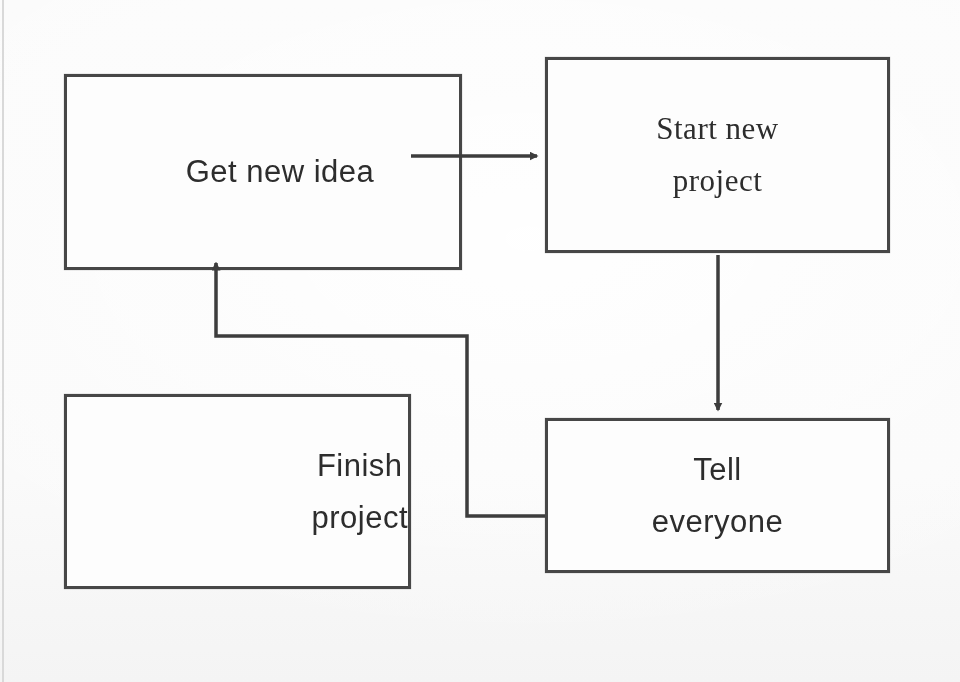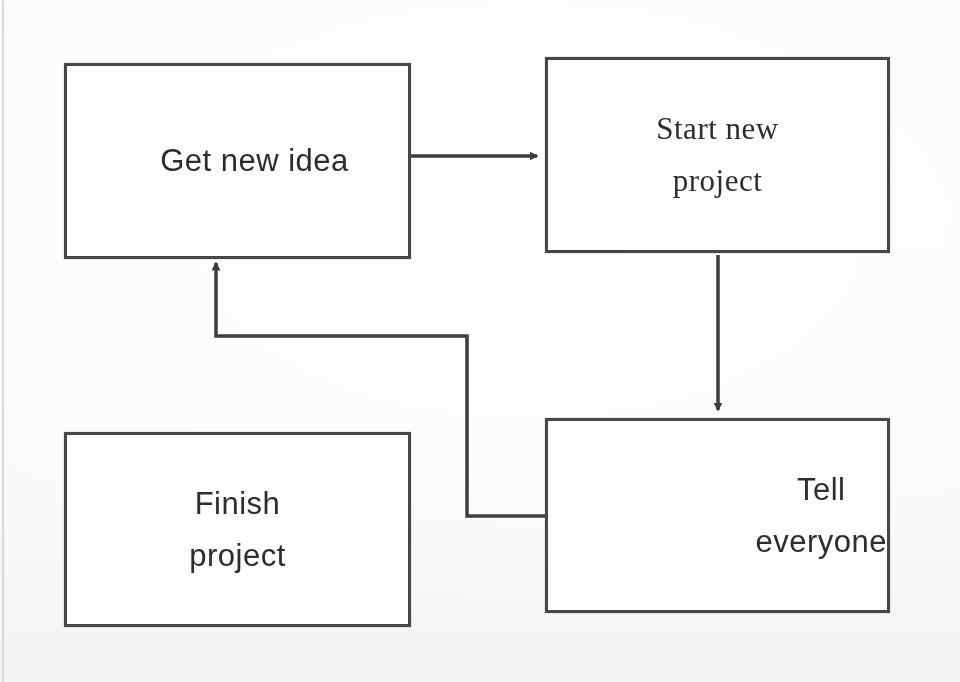--- a/index.html
+++ b/index.html
@@ -42,24 +42,24 @@
     box-shadow: 0 0 1px rgba(60,60,60,0.5);
   }
   .node-label {
     font-size: 31px;
     line-height: 52px;
     color: #2d2d2d;
     text-align: center;
     white-space: pre-line;
     letter-spacing: 0.5px;
   }
-  #node-get-new-idea   { left: 64px;  top: 63px;  width: 347px; height: 196px; padding-left: 34px; }
+  #node-get-new-idea   { left: 64px;  top: 74px;  width: 398px; height: 196px; padding-left: 34px; }
   #node-start-new-project { left: 545px; top: 57px;  width: 345px; height: 196px; font-family: Liberation Serif, serif; }
-  #node-finish-project { left: 64px;  top: 432px; width: 347px; height: 195px; }
-  #node-tell-everyone  { left: 545px; top: 418px; width: 345px; height: 195px; justify-content: flex-end; }
+  #node-finish-project { left: 64px;  top: 394px; width: 347px; height: 195px; justify-content: flex-end; }
+  #node-tell-everyone  { left: 545px; top: 418px; width: 345px; height: 155px; }
   svg.edges {
     position: absolute;
     left: 0;
     top: 0;
     pointer-events: none;
   }
 </style>
 </head>
 <body>
 

